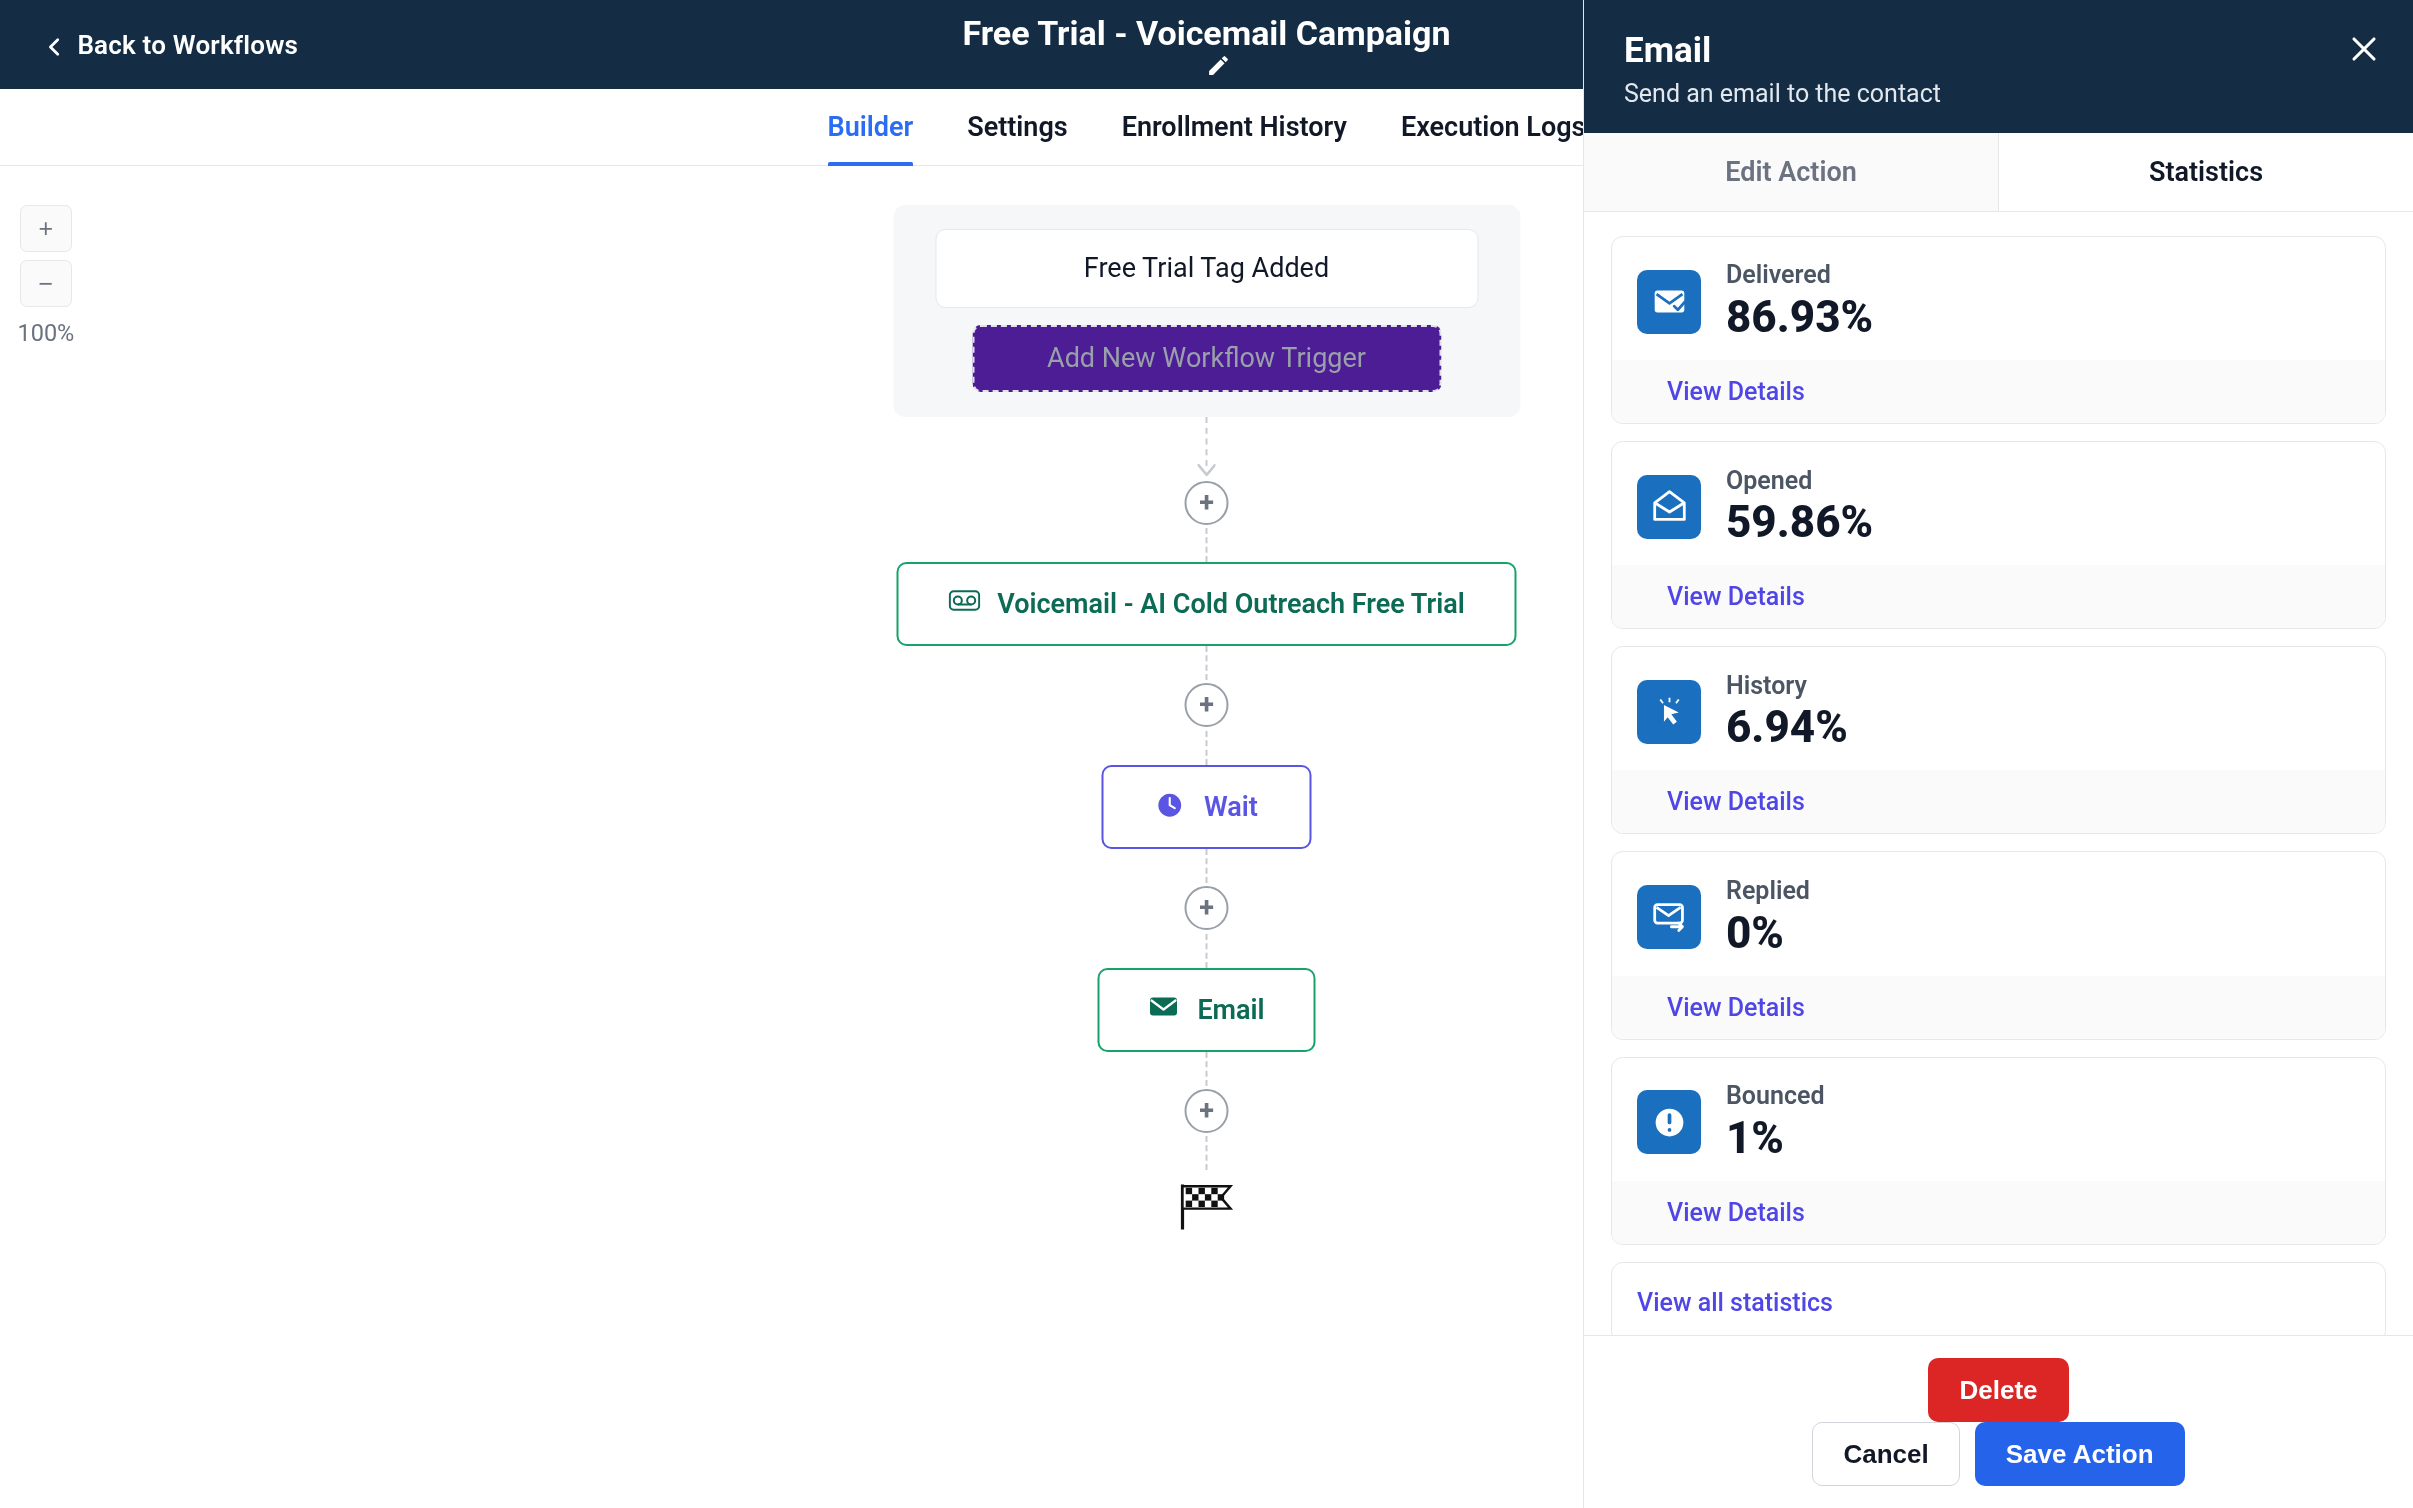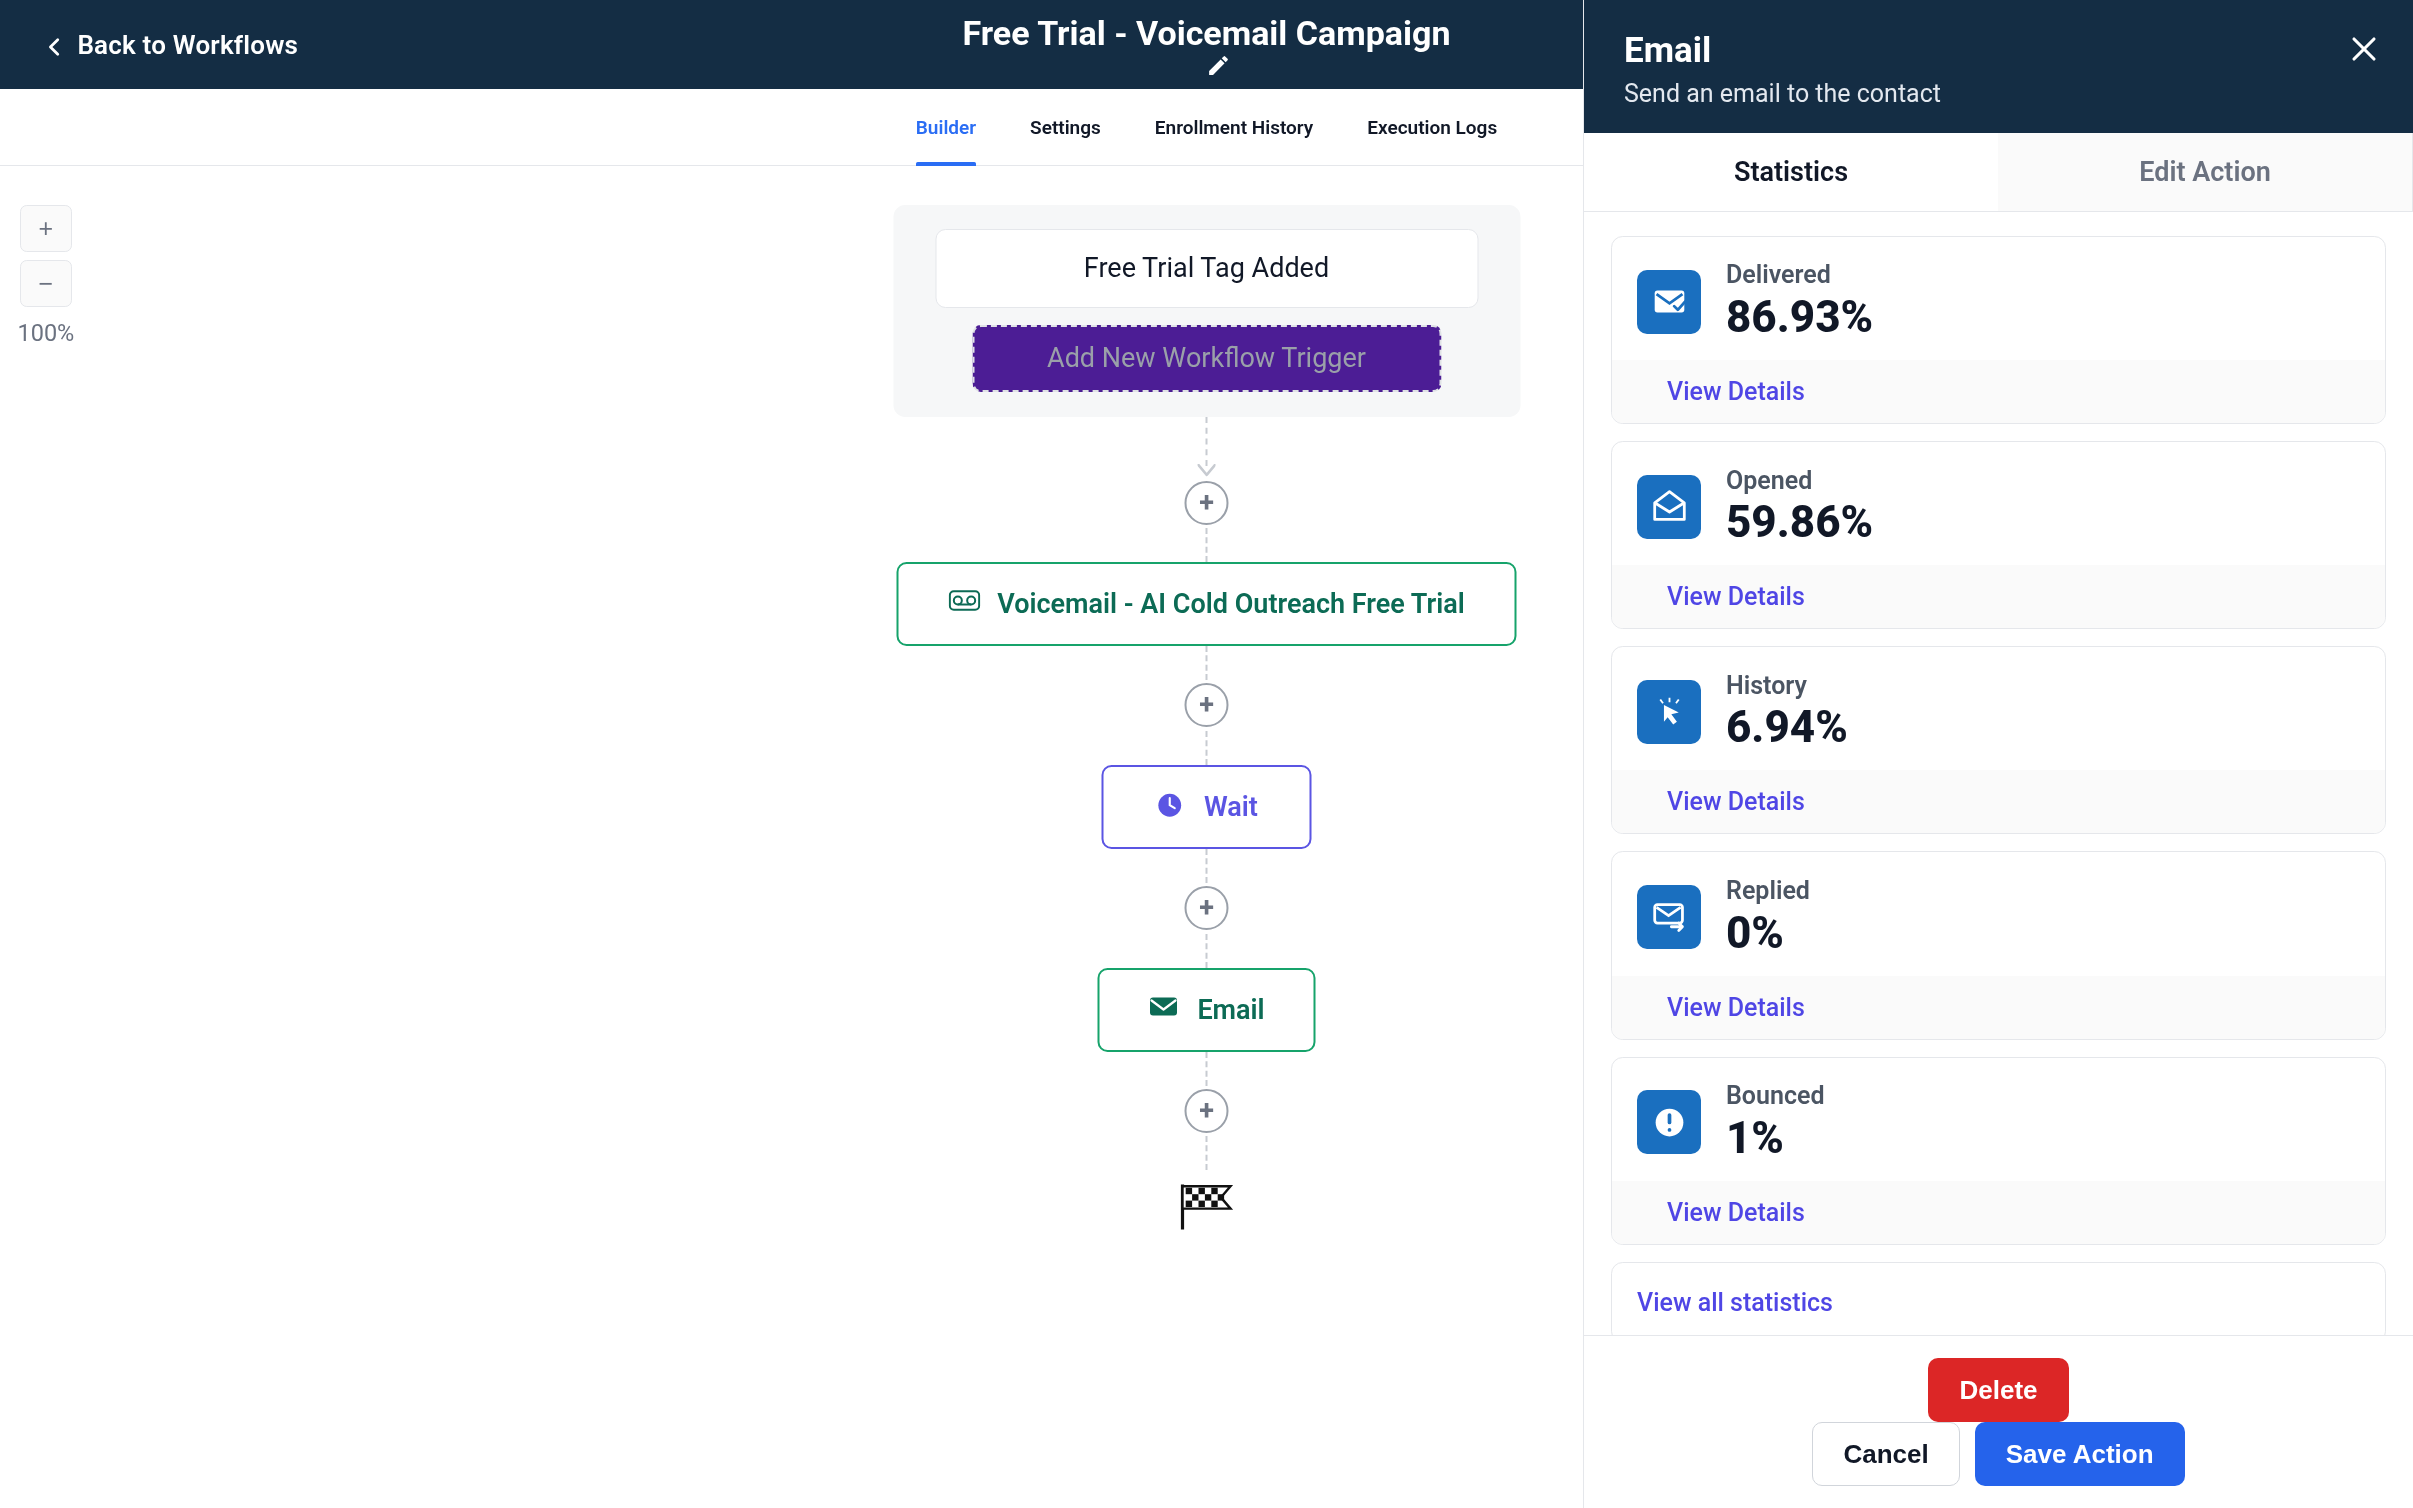--- a/index.html
+++ b/index.html
@@ -39,21 +39,21 @@
 
   .title-wrap{position:absolute;left:0;right:0;display:flex;justify-content:center;align-items:center;height:100%;pointer-events:none;flex-direction:column;}
   .wf-title{font-size:34px;font-weight:700;color:#fff;}
   .pencil{margin-left:23.5px;width:25px;height:25px;pointer-events:auto;cursor:pointer;}
 
   
   .subtabs{
     position:absolute;left:0;right:0;top:89px;height:77px;background:#fff;border-bottom:1.7px solid var(--border);
     display:flex;justify-content:center;align-items:stretch;gap:54px;
   }
-  .subtab{display:flex;align-items:center;font-size:19px;color:#111827;cursor:pointer;font-weight:600;position:relative;}
+  .subtab{display:flex;align-items:center;font-size:27px;color:#111827;cursor:pointer;font-weight:600;position:relative;}
   .subtab.active{color:var(--blue);}
   .subtab.active::after{content:"";position:absolute;left:0;right:0;bottom:-1.7px;height:5px;background:var(--blue);border-radius:1.7px;}
 
   
   .canvas{position:absolute;left:0;right:0;top:166px;bottom:0;background:#fff;}
 
   
   .zoom{position:absolute;left:18.4px;top:39px;width:55px;display:flex;flex-direction:column;align-items:center;}
   .zoom button{width:52px;height:47px;border:1.7px solid #e5e7eb;border-radius:6.7px;background:#fafafa;font-size:25px;color:#6b7280;cursor:pointer;}
   .zoom button + button{margin-top:8.4px;}
@@ -270,22 +270,22 @@
     <div class="panel-sub">Send an email to the contact</div>
     <div class="panel-close">
       <svg viewBox="0 0 24 24" width="30" height="30" stroke="#fff" stroke-width="2.5" stroke-linecap="round">
           <line x1="4" y1="4" x2="20" y2="20"></line>
           <line x1="20" y1="4" x2="4" y2="20"></line>
         </svg>
     </div>
   </div>
 
   <div class="panel-tabs">
+    <div class="ptab inactive">Edit Action</div>
     <div class="ptab active">Statistics</div>
-    <div class="ptab inactive">Edit Action</div>
   </div>
 
   <div class="panel-body" id="stats-body">
 
     <div class="stat">
         <div class="stat-top">
           <div class="stat-icon">
             <svg viewBox="0 0 40 40" width="37" height="37">
               <rect x="4" y="8" width="32" height="24" rx="3" fill="#fff"></rect>
               <path d="M6 12 L20 22 L34 12" stroke="#1a6fbf" stroke-width="3" fill="none"></path>

